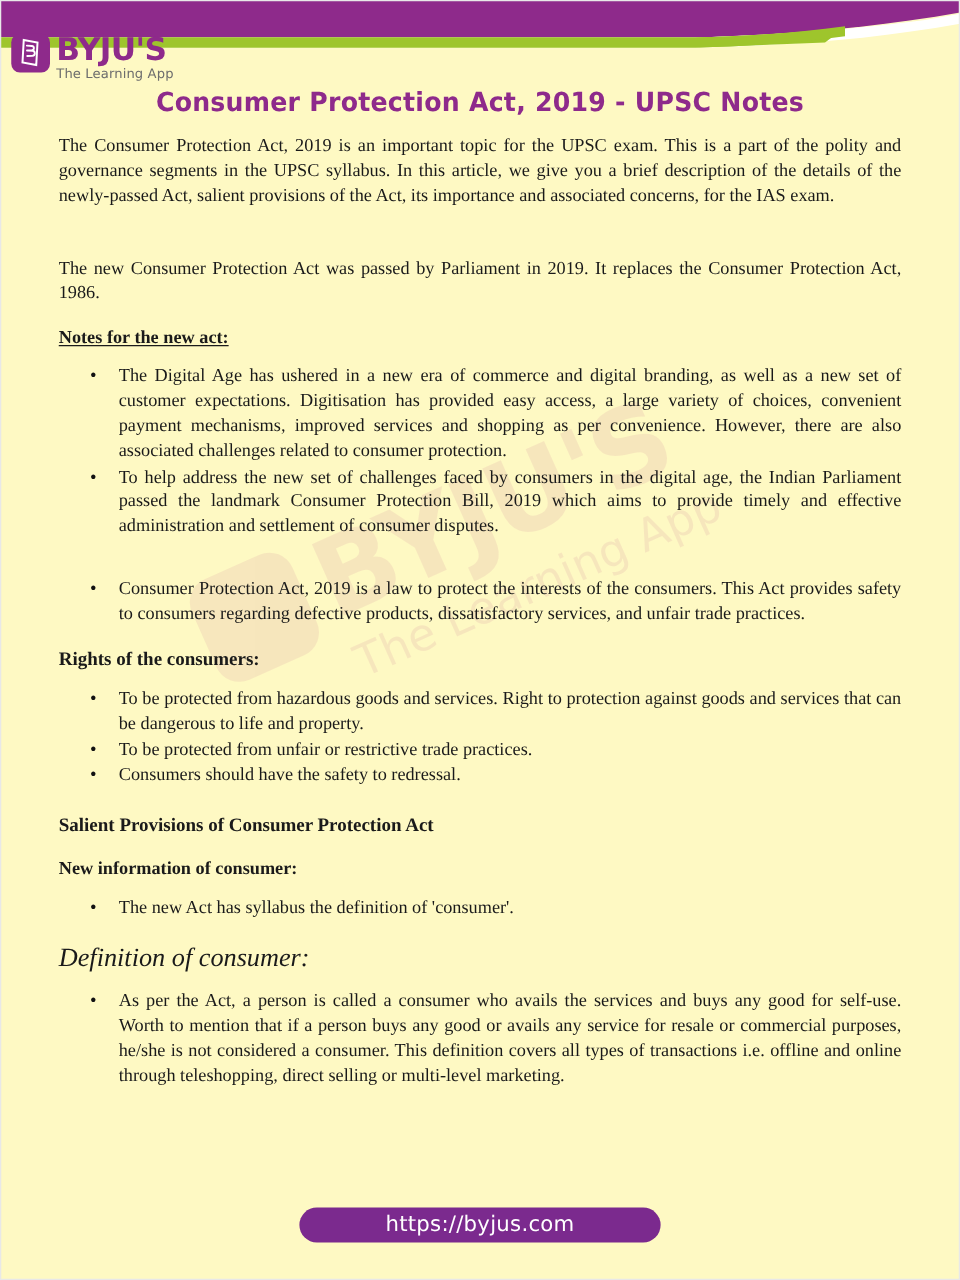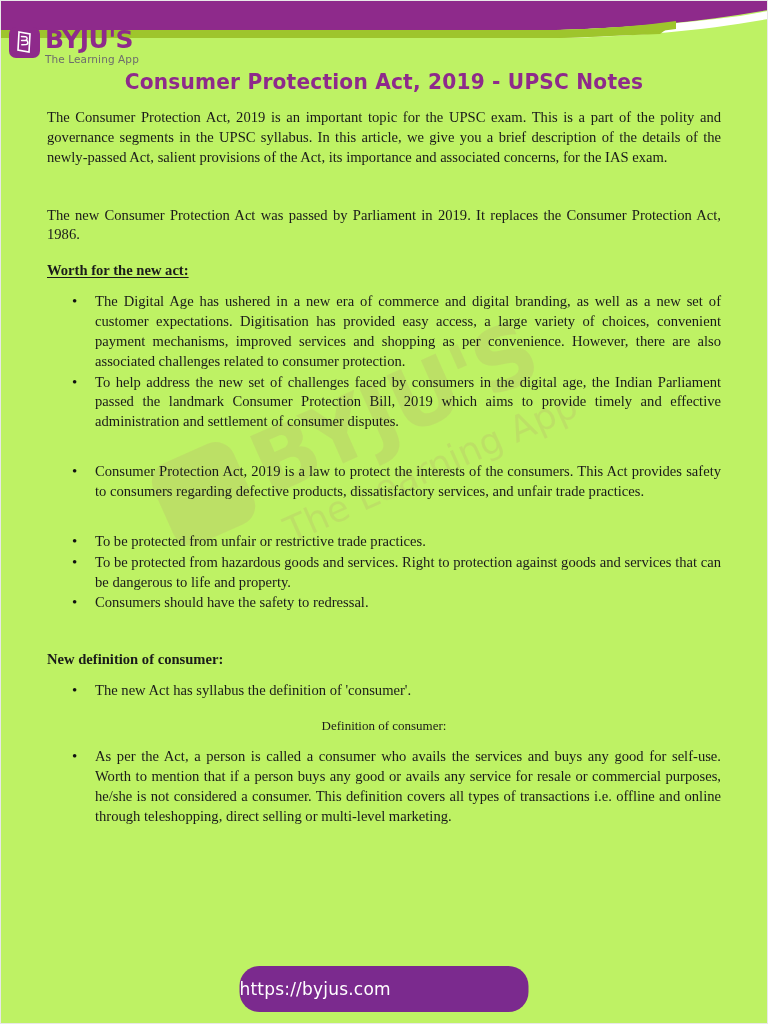--- a/index.html
+++ b/index.html
@@ -13,21 +13,21 @@
     position: relative;
     overflow: hidden;
     font-family: "Liberation Serif", "DejaVu Serif", serif;
     color: #1a1a1a;
   }
 
   
   .page {
     position: absolute;
     inset: 0;
-    background: #bef264;
+    background: #fef9c3;
     overflow: hidden;
     padding-left: 28px;
   }
   .page-edge {
     position: absolute;
     inset: 0;
     border: 1px solid #e8e8e8;
     pointer-events: none;
     box-sizing: border-box;
   }
@@ -167,23 +167,23 @@
     font-size: 15.2px;
     font-weight: bold;
   }
   h3.sub-head-sm {
     margin: 0;
     font-size: 14.6px;
     font-weight: bold;
   }
   h4.sub-head-italic {
     margin: 0;
-    font-size: 13px;
+    font-size: 21px;
     font-weight: normal;
-    text-align: center;
+    font-style: italic;
   }
 
   ul.bullets {
     margin: 0;
     padding: 0 0 0 48px;
     list-style: none;
   }
   ul.bullets li {
     position: relative;
     font-size: 14.6px;
@@ -202,25 +202,26 @@
   }
   ul.bullets li:last-child { margin-bottom: 0; }
 
   
   .footer-pill {
     position: absolute;
     left: 50%;
     transform: translateX(-50%);
     top: 966px;
     width: 289px;
-    height: 46px;
+    height: 28px;
     border-radius: 20px;
     background: #7b2a8e;
     display: flex;
     align-items: center;
+    justify-content: center;
     z-index: 3;
   }
   .footer-pill span {
     font-family: "DejaVu Sans", sans-serif;
     font-size: 17px;
     color: #ffffff;
     letter-spacing: 0.2px;
   }
 </style>
 </head>
@@ -266,55 +267,57 @@
 
     <div class="gap-l"></div>
 
 
     <div class="gap-m"></div>
 
     <p class="body-text">The new Consumer Protection Act was passed by Parliament in 2019. It replaces the Consumer Protection Act, 1986.</p>
 
     <div class="gap-m"></div>
 
-    <h3 class="sub-head-ul">Worth for the new act:</h3>
+    <h3 class="sub-head-ul">Notes for the new act:</h3>
 
     <div class="gap-s"></div>
 
     <ul class="bullets">
       <li>The Digital Age has ushered in a new era of commerce and digital branding, as well as a new set of customer expectations. Digitisation has provided easy access, a large variety of choices, convenient payment mechanisms, improved services and shopping as per convenience. However, there are also associated challenges related to consumer protection.</li>
       <li>To help address the new set of challenges faced by consumers in the digital age, the Indian Parliament passed the landmark Consumer Protection Bill, 2019 which aims to provide timely and effective administration and settlement of consumer disputes.</li>
     </ul>
 
     <div class="gap-m"></div>
 
 
     <div class="gap-s"></div>
 
     <ul class="bullets">
       <li>Consumer Protection Act, 2019 is a law to protect the interests of the consumers. This Act provides safety to consumers regarding defective products, dissatisfactory services, and unfair trade practices.</li>
     </ul>
 
     <div class="gap-m"></div>
 
-
-    <div class="gap-s"></div>
-
-    <ul class="bullets">
+    <h3 class="sub-head">Rights of the consumers:</h3>
+
+    <div class="gap-s"></div>
+
+    <ul class="bullets">
+      <li>To be protected from hazardous goods and services. Right to protection against goods and services that can be dangerous to life and property.</li>
       <li>To be protected from unfair or restrictive trade practices.</li>
-      <li>To be protected from hazardous goods and services. Right to protection against goods and services that can be dangerous to life and property.</li>
       <li>Consumers should have the safety to redressal.</li>
     </ul>
 
     <div class="gap-l"></div>
 
-
-    <div class="gap-m"></div>
-
-    <h3 class="sub-head-sm">New definition of consumer:</h3>
+    <h3 class="sub-head">Salient Provisions of Consumer Protection Act</h3>
+
+    <div class="gap-m"></div>
+
+    <h3 class="sub-head-sm">New information of consumer:</h3>
 
     <div class="gap-s"></div>
 
     <ul class="bullets">
       <li>The new Act has syllabus the definition of 'consumer'.</li>
     </ul>
 
     <div class="gap-m"></div>
 
     <h4 class="sub-head-italic">Definition of consumer:</h4>

